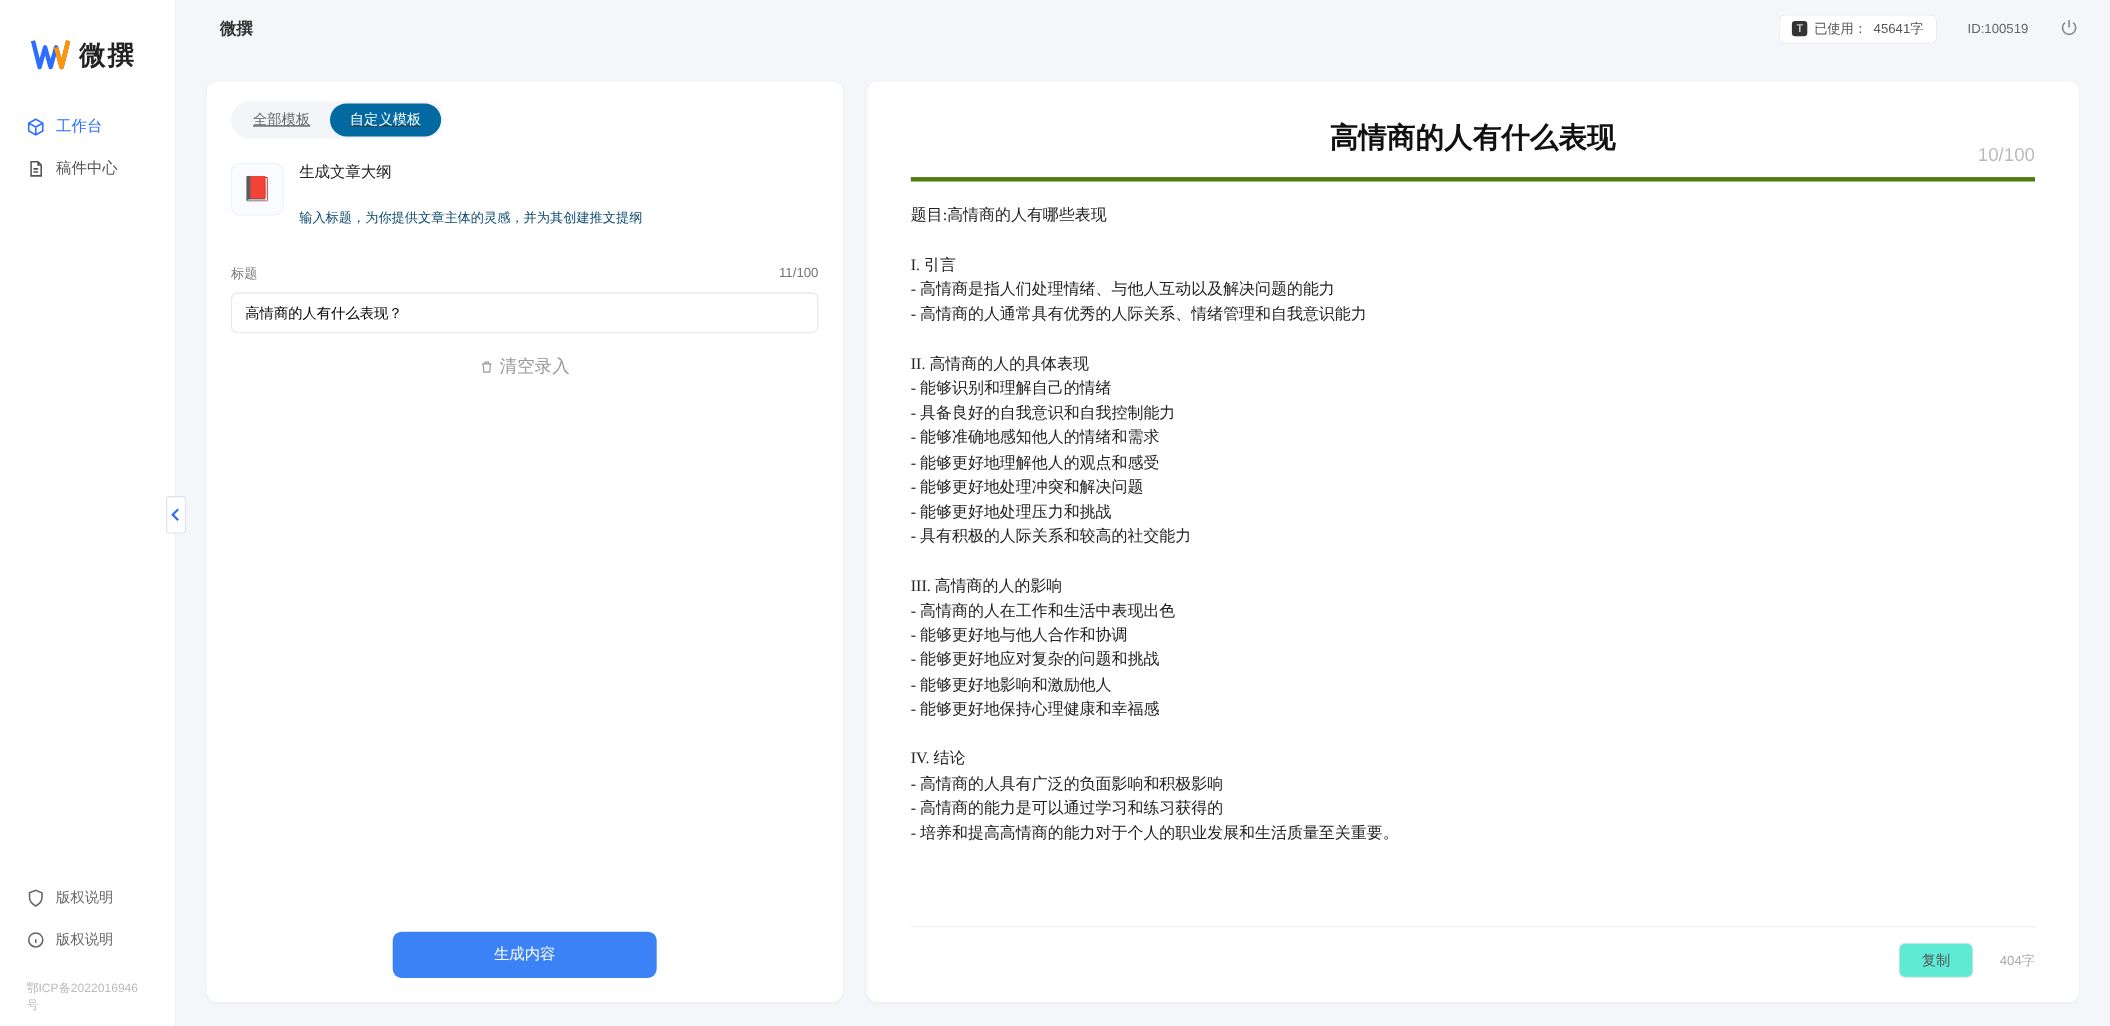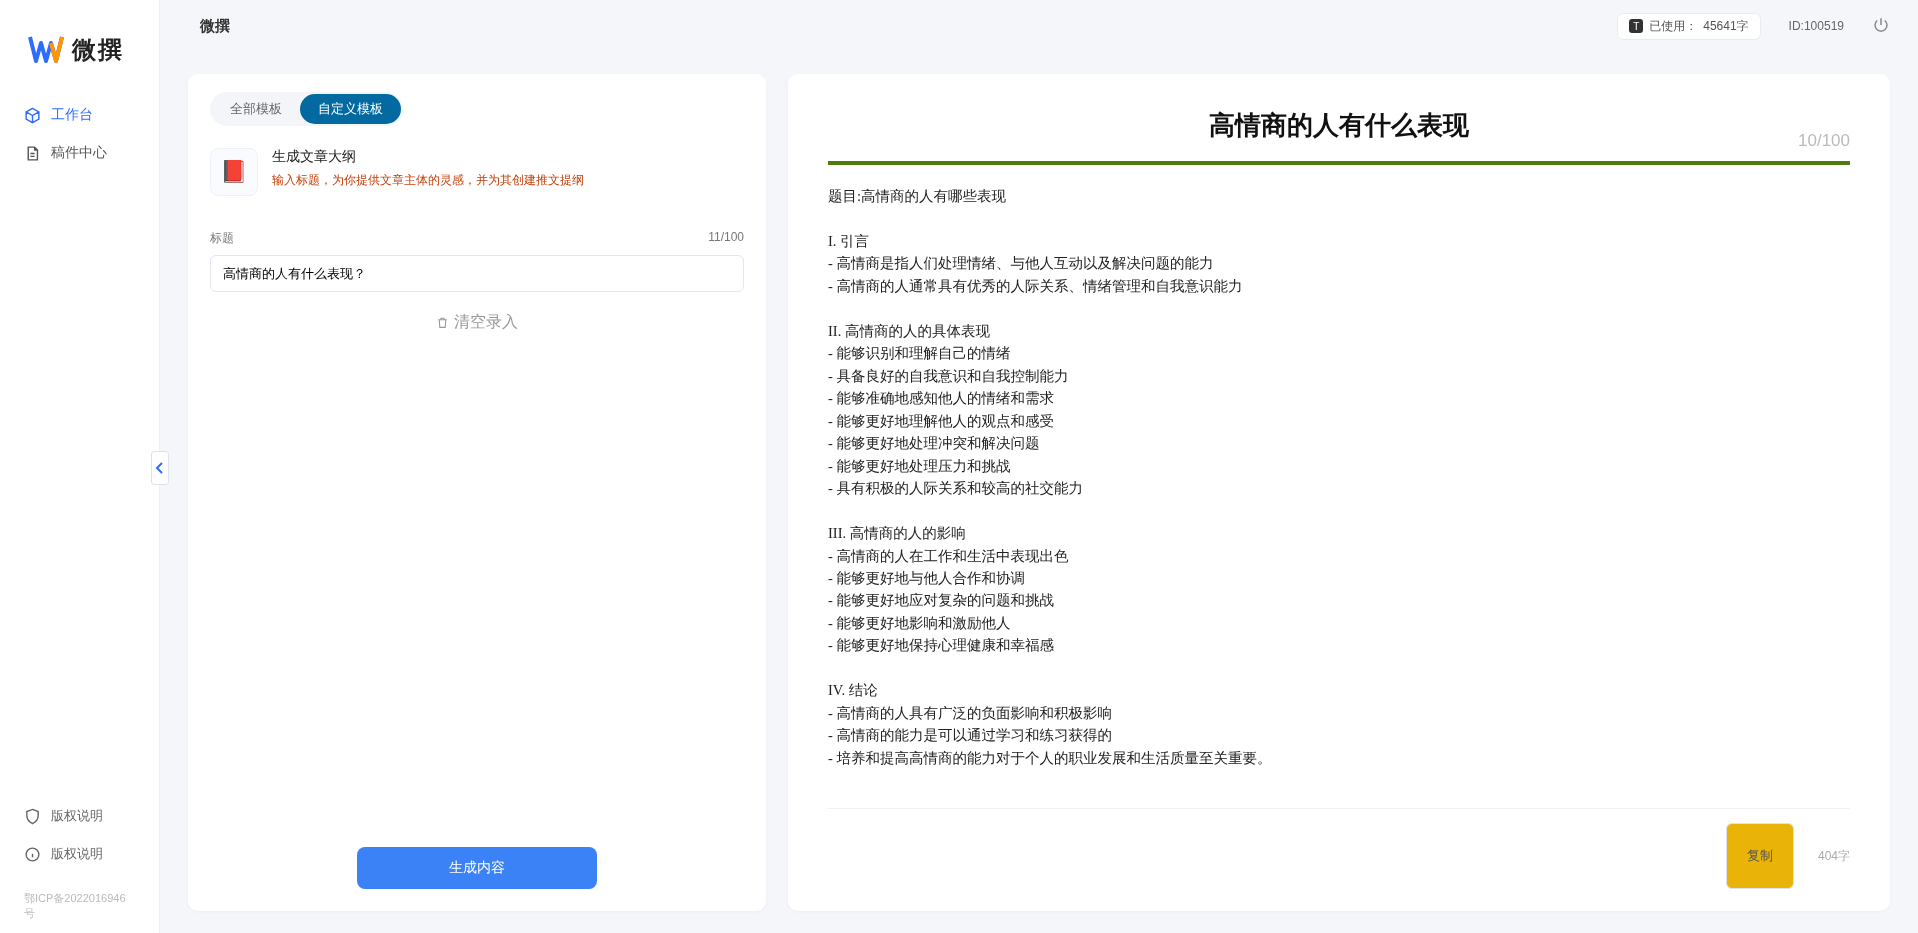--- a/index.html
+++ b/index.html
@@ -30,39 +30,39 @@
 .uid { font-size:12px; color:#666; }
 .power { color:#888; cursor:pointer; }
 
 
 .main { position:fixed; left:160px; right:0; top:52px; bottom:0; display:flex; gap:22px; padding:22px 28px; }
 .panel { background:#fff; border-radius:10px; box-shadow:0 1px 3px rgba(30,40,90,.04); display:flex; flex-direction:column; }
 .panel.left { width:578px; padding:18px 22px 22px; }
 .panel.right { flex:1; padding:26px 40px 22px; }
 
 
-.tabs { display:flex; gap:0; background:#f3f5f9; border-radius:18px; width:fit-content; padding:2px; }
+.tabs { display:flex; gap:0; background:#f3f5f9; border-radius:18px; width:fit-content; padding:2px;text-decoration:underline; }
 .tab { padding:6px 18px; border-radius:16px; font-size:13px; color:#666; cursor:pointer; }
 .tab.active { background:#0369a1; color:#fff; }
 .tpl-card { display:flex; gap:14px; margin-top:22px; align-items:flex-start; }
 .tpl-icon { width:48px; height:48px; border-radius:8px; background:#fafbfe; border:1px solid #eef1f7; display:flex; align-items:center; justify-content:center; font-size:22px; }
 .tpl-title { font-size:14px; font-weight:400; color:#222; }
-.tpl-desc { font-size:12px; color:#c2410c; margin-top:6px; }
+.tpl-desc { font-size:12px; color:#0c4a6e; margin-top:24px; }
 .field-label-row { display:flex; justify-content:space-between; margin-top:34px; font-size:12px; color:#777; }
 .title-input { width:100%; border:1px solid #e2e6ef; border-radius:6px; padding:10px 12px; font-size:13px; margin-top:8px; outline:none; }
 .clear-btn { display:flex; align-items:center; justify-content:center; gap:5px; margin:20px auto 0; width:fit-content; font-size:16px; color:#999; cursor:pointer; }
 .generate-btn { margin-top:auto; align-self:center; width:240px; background:#3b82f6; color:#fff; border:none; border-radius:8px; padding:12px 0; font-size:14px; cursor:pointer; }
 
 
 .doc-title-row { text-align:center; position:relative; padding:8px 0 18px; border-bottom:4px solid #4d7c0f; }
 .doc-title { font-family:"SimSun","Songti SC",serif; font-size:26px; font-weight:600; color:#111; }
 .doc-count { position:absolute; right:0; bottom:10px; font-size:17px; color:#bbb; }
 .doc-body { flex:1; overflow:auto; padding-top:20px; font-family:"SimSun","Songti SC",serif; font-size:14.5px; color:#222; line-height:1.55; white-space:pre-wrap; }
 .doc-footer { display:flex; justify-content:flex-end; align-items:center; gap:24px; padding-top:14px; border-top:1px solid #eef1f7; }
-.copy-btn { border:1px solid #dfe3ec; background:#eab308; border-radius:6px; padding:23px 20px; font-size:13px; color:#555; cursor:pointer; }
+.copy-btn { border:1px solid #dfe3ec; background:#5eead4; border-radius:6px; padding:6px 20px; font-size:13px; color:#555; cursor:pointer; }
 .word-count { font-size:12px; color:#aaa; }
 </style>
 </head>
 <body>
 
 <aside class="sidebar">
   <div class="logo-wrap">
     <svg class="logo-mark" width="36" height="30" viewBox="0 0 36 30">
         <path d="M2 2 L8 26 L13 8 L18 26 L23 8 L28 26 L34 2" fill="none" stroke="#2d6cff" stroke-width="4" stroke-linejoin="round"></path>
         <path d="M23 8 L28 26 L34 2" fill="none" stroke="#ff9500" stroke-width="4" stroke-linejoin="round"></path>

